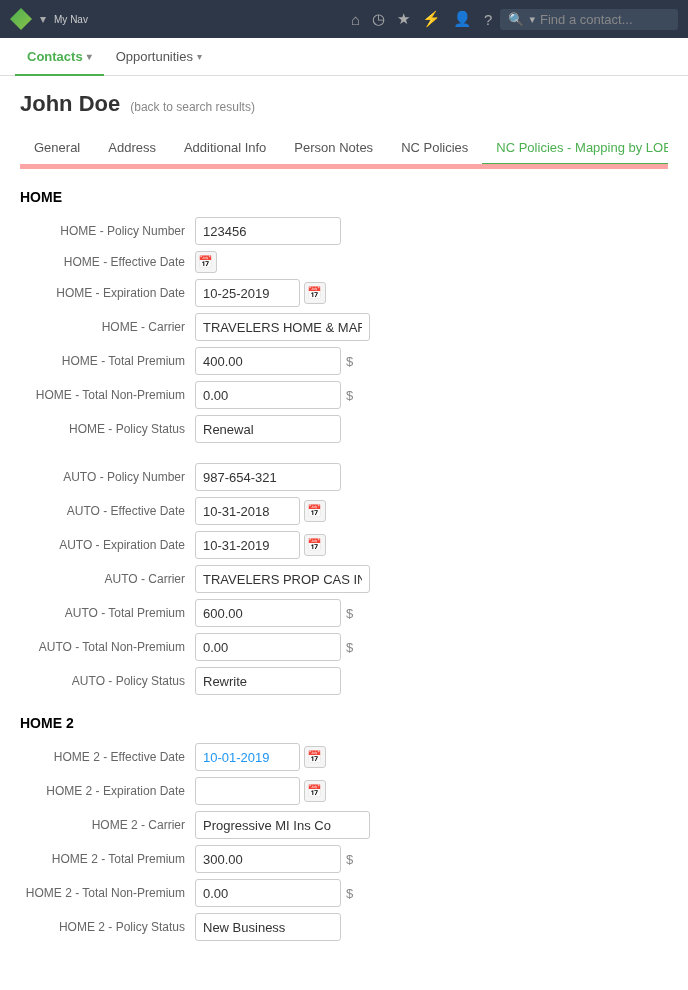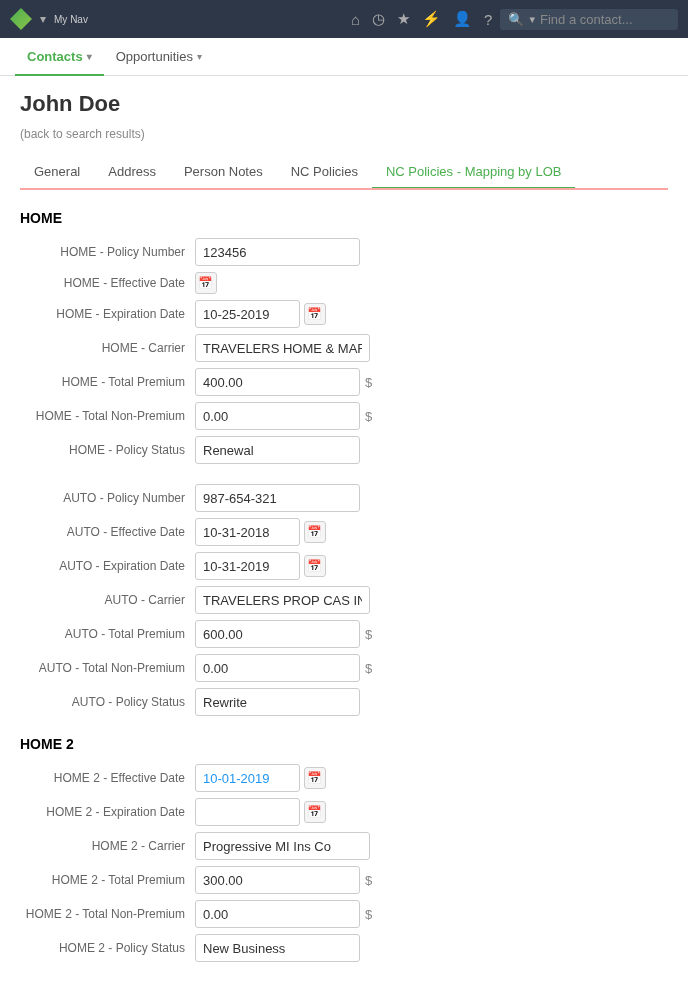--- a/index.html
+++ b/index.html
@@ -76,37 +76,36 @@
 
     
     .page-content {
       padding: 15px 20px;
     }
 
     
     .person-header {
       display: flex; align-items: baseline; gap: 10px;
       margin-bottom: 15px;
-      flex-direction: column;
     }
     .person-name {
       font-size: 22px;
       font-weight: bold;
       color: #333;
     }
     .back-link {
       font-size: 12px;
       color: #888;
       cursor: pointer;
     }
 
     
     .tabs-container {
       display: flex;
-      border-bottom: 2px solid #fca5a5;
+      border-bottom: 5px solid #fca5a5;
       margin-bottom: 20px;
       overflow-x: auto;
     }
     .tab {
       padding: 8px 14px;
       cursor: pointer;
       font-size: 13px;
       color: #555;
       white-space: nowrap;
       border-bottom: 2px solid transparent;
@@ -145,21 +144,21 @@
     }
     .form-input {
       border: 1px solid #ccc;
       border-radius: 3px;
       padding: 4px 7px;
       font-size: 13px;
       color: #333;
       height: 28px;
       background: #fff;
     }
-    .form-input.wide { width: 165px; }
+    .form-input.wide { width: 146px; }
     .form-input.date-field { width: 105px; }
     .form-input.carrier-field { width: 175px; }
     .date-wrapper {
       display: flex; align-items: center; gap: 4px;
     }
     .date-icon {
       width: 22px; height: 22px;
       border: 1px solid #ccc;
       border-radius: 3px;
       display: flex; align-items: center; justify-content: center;
@@ -212,20 +211,21 @@
 <div class="page-content">
 
   <div class="person-header">
     <div class="person-name">John Doe</div>
     <div class="back-link">(back to search results)</div>
   </div>
 
   <div class="tabs-container">
     <div class="tab">General</div>
     <div class="tab">Address</div>
+    <div class="tab">Additional Info</div>
     <div class="tab">Person Notes</div>
     <div class="tab">NC Policies</div>
     <div class="tab active">NC Policies - Mapping by LOB</div>
 
   </div>
 
   <div class="form-section">
     <div class="section-title">HOME</div>
 
     <div class="form-row">

